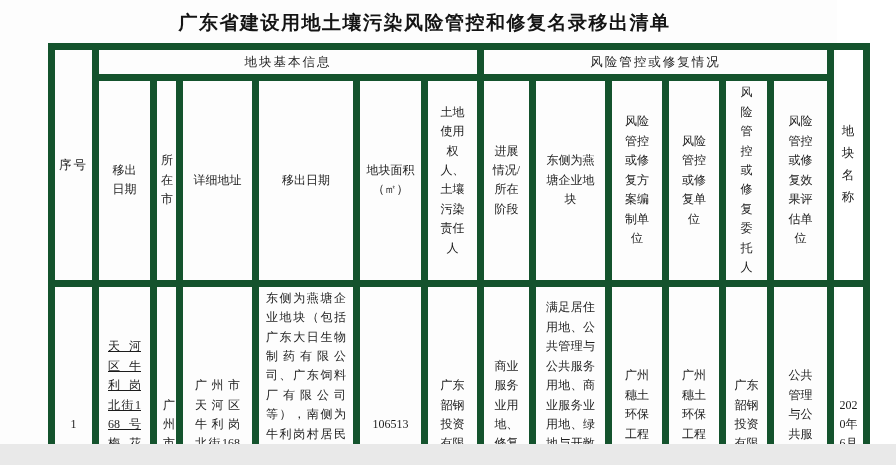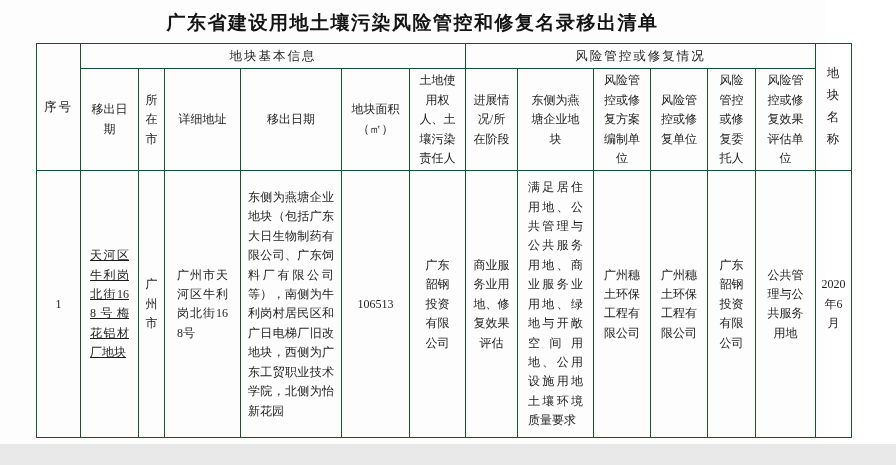--- a/index.html
+++ b/index.html
@@ -10,20 +10,21 @@
     overflow: hidden;
     background: #ffffff;
     font-family: "Liberation Serif", "DejaVu Serif", serif;
     color: #1d1d1d;
   }
   .scan-page {
     position: relative;
     width: 825px;
     height: 465px;
     background: #fdfdfd;
+    padding-left: 12px;
   }
   .doc-title {
     text-align: center;
     font-size: 19px;
     font-weight: bold;
     letter-spacing: 1.5px;
     padding-top: 10px;
     color: #141414;
   }
   .doc-subtitle {
@@ -33,21 +34,21 @@
     margin-top: 7px;
     color: #1a1a1a;
   }
   table.doc-table {
     border-collapse: collapse;
     table-layout: fixed;
     margin: 7px 0 0 36px;
     width: 815px;
   }
   .doc-table th, .doc-table td {
-    border: 1px solid #14532d;
+    border: 7px solid #14532d;
     font-weight: normal;
     font-size: 12px;
     text-align: center;
     vertical-align: middle;
     padding: 2px 4px;
     line-height: 1.62;
     overflow: hidden;
     word-break: break-all;
   }
   tr.group-row th { height: 15px; font-size: 12.5px; letter-spacing: 2px; }

